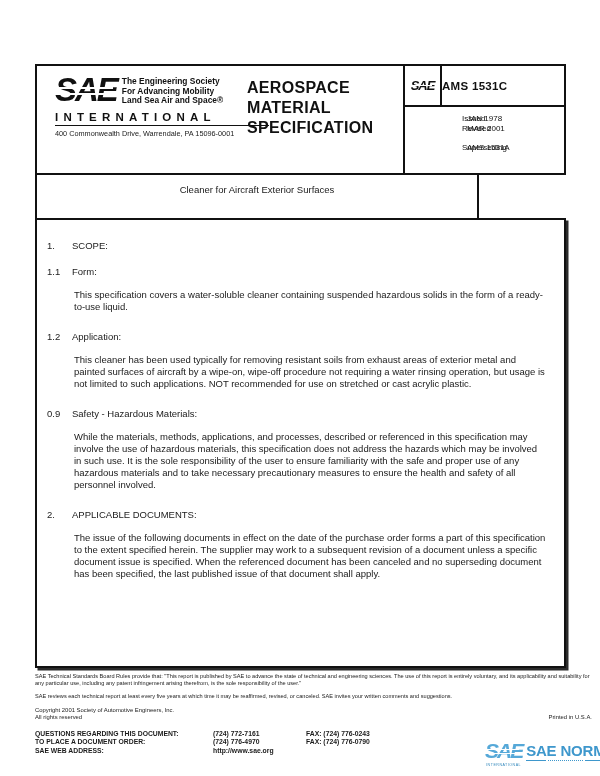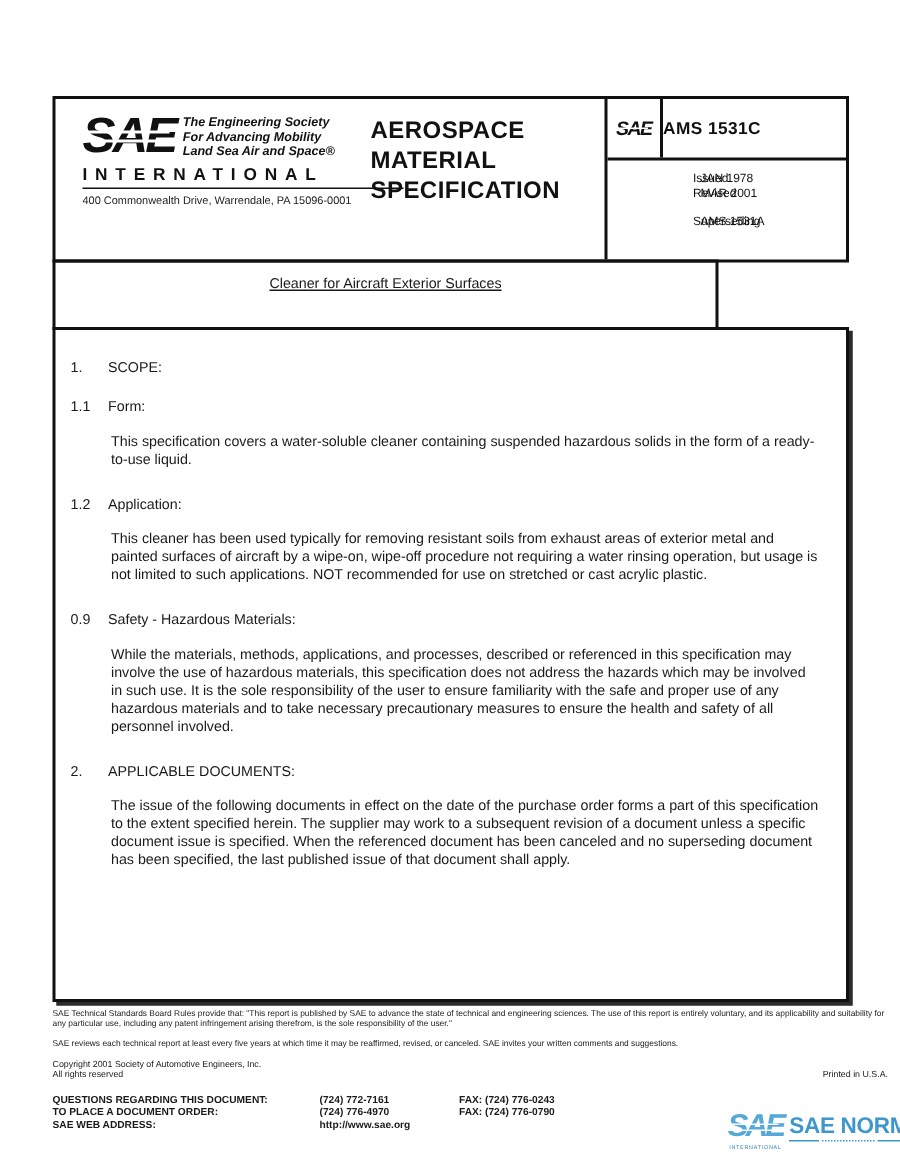--- a/index.html
+++ b/index.html
@@ -19,21 +19,21 @@
   .logo-block { position:absolute; left:18px; top:8px; display:flex; }
   .sae-main {
     position:relative; display:inline-block;
     font-size:33px; font-weight:900; font-style:italic; letter-spacing:-2px; line-height:32px;
   }
   .sae-main::before, .sae-main::after {
     content:""; position:absolute; left:-1px; right:4px; height:1.6px; background:#fff;
   }
   .sae-main::before { top:13px; }
   .sae-main::after  { top:19px; }
-  .tagline { margin-left:5px; padding-top:3px; font-size:8.4px; font-style:italic; font-weight:bold; line-height:9.6px; white-space:nowrap; }
+  .tagline { margin-left:5px; padding-top:3px; font-size:8.4px; font-weight:bold; line-height:9.6px; white-space:nowrap; }
   .intl-row {
     position:absolute; left:18px; top:45px; width:214px;
     font-weight:bold; font-size:11.5px; letter-spacing:5.2px;
     border-bottom:1.6px solid #111; padding-bottom:2px; white-space:nowrap; overflow:hidden;
   }
   .address { position:absolute; left:18px; top:63px; font-size:7.3px; color:#222; white-space:nowrap; }
   .doc-type {
     position:absolute; left:210px; top:12px;
     font-size:16px; font-weight:bold; line-height:20px; letter-spacing:0.3px;
   }
@@ -48,21 +48,21 @@
   .doc-number { display:flex; align-items:center; padding-left:0; font-weight:bold; font-size:11.5px; letter-spacing:0.3px; }
   .dates { padding:7px 0 0 9px; font-size:8px; line-height:10px; }
   .date-row { display:flex; }
   .date-label { width:53px;padding-left:48px; }
   .sup-row { margin-top:9px; }
 
   
   .title-bar {
     position:absolute; left:35px; top:173px; width:444px; height:47px;
     border:2.2px solid #111; text-align:center; padding-top:8px;
-    font-size:9.5px; line-height:13px; color:#1a1a1a;text-decoration:underline;
+    font-size:9.5px; line-height:13px; color:#1a1a1a;
   }
 
   
   .body-box {
     position:absolute; left:35px; top:218px; width:531px; height:450px;
     border:2px solid #111; box-shadow:2.5px 2.5px 0 #2b2b2b;
     padding:20px 22px 0 8px; font-size:9.5px; line-height:12px; color:#1a1a1a;
   }
   .section { margin-bottom:18px; }
   .section.tight { margin-bottom:14px; }

